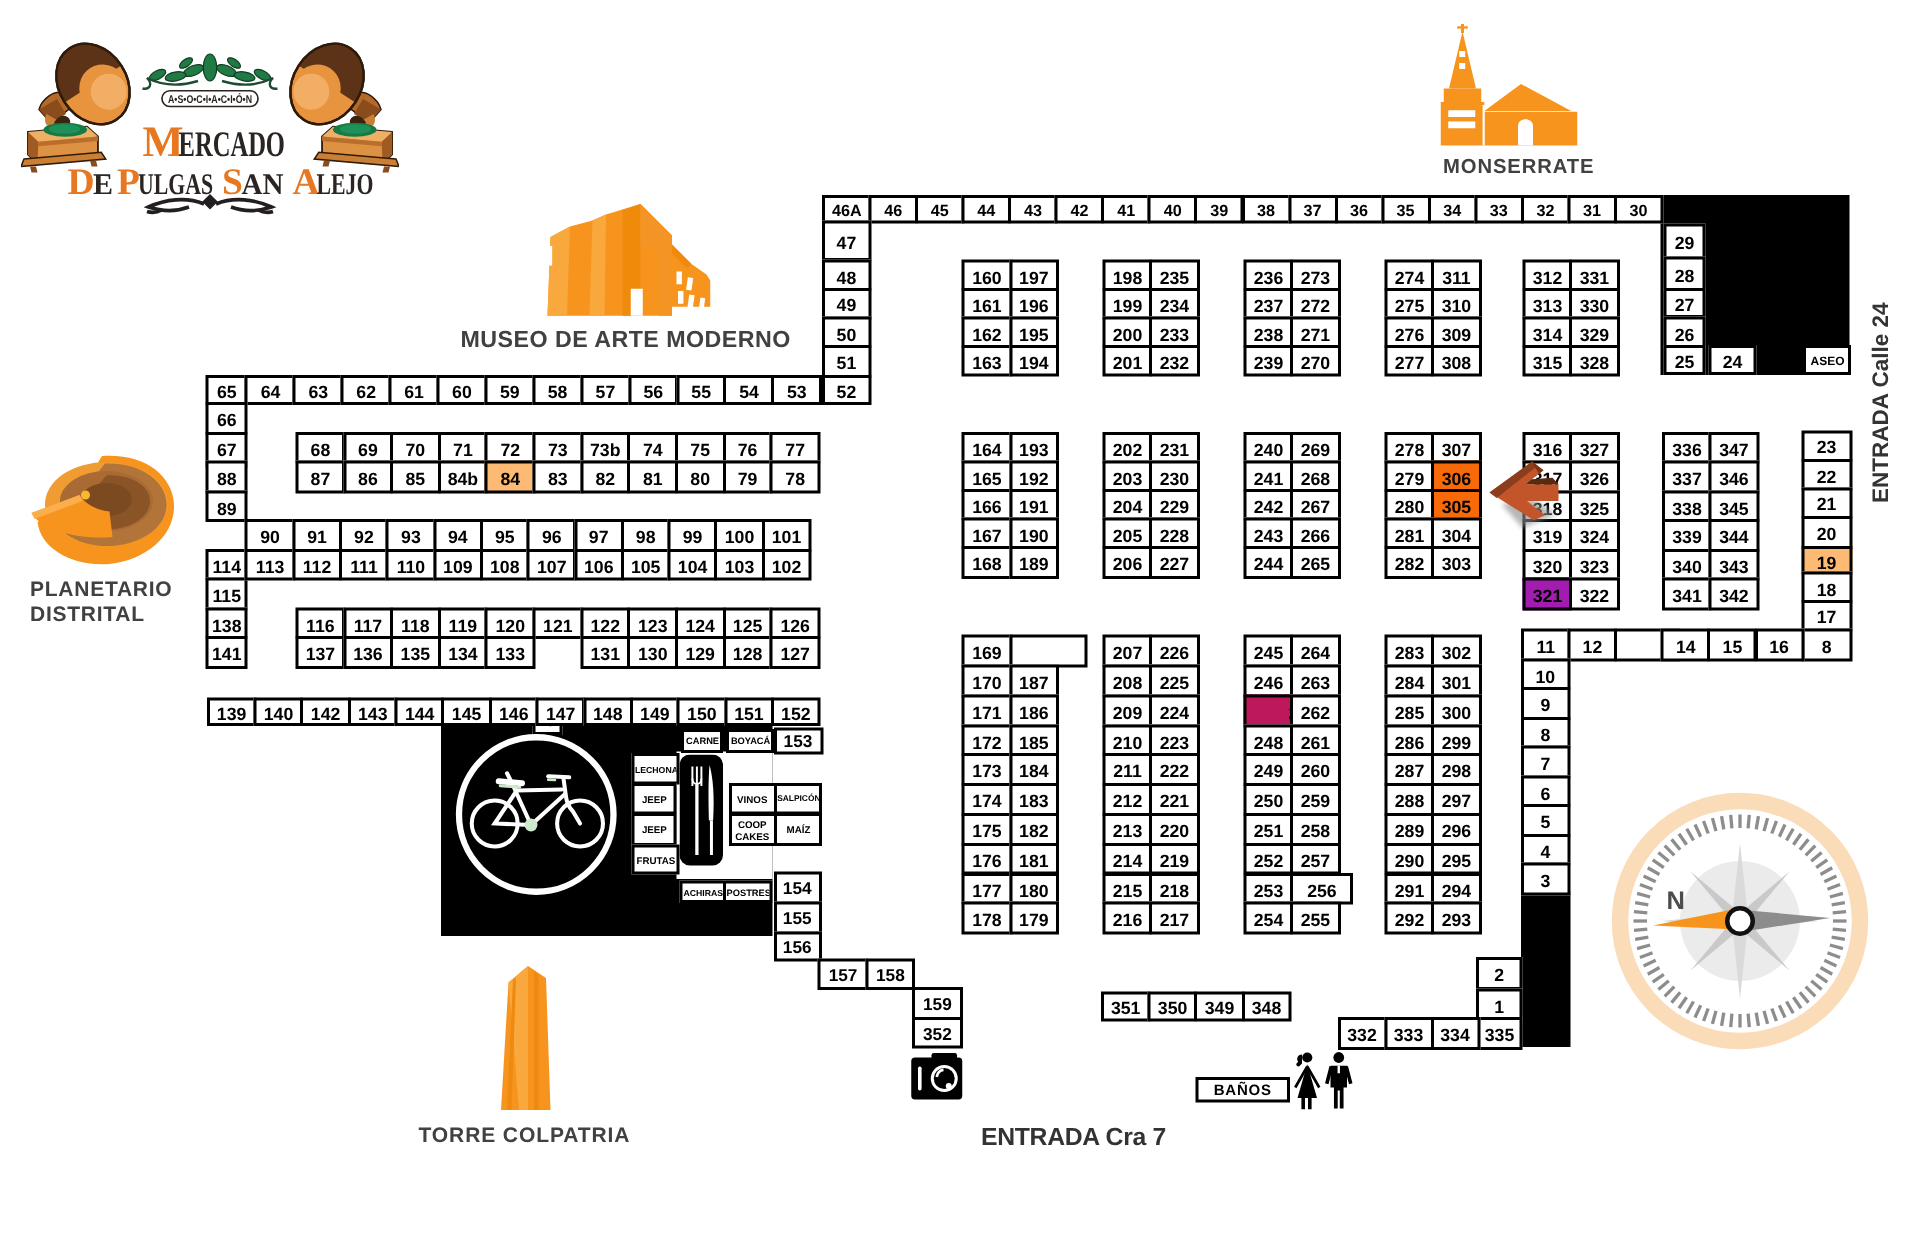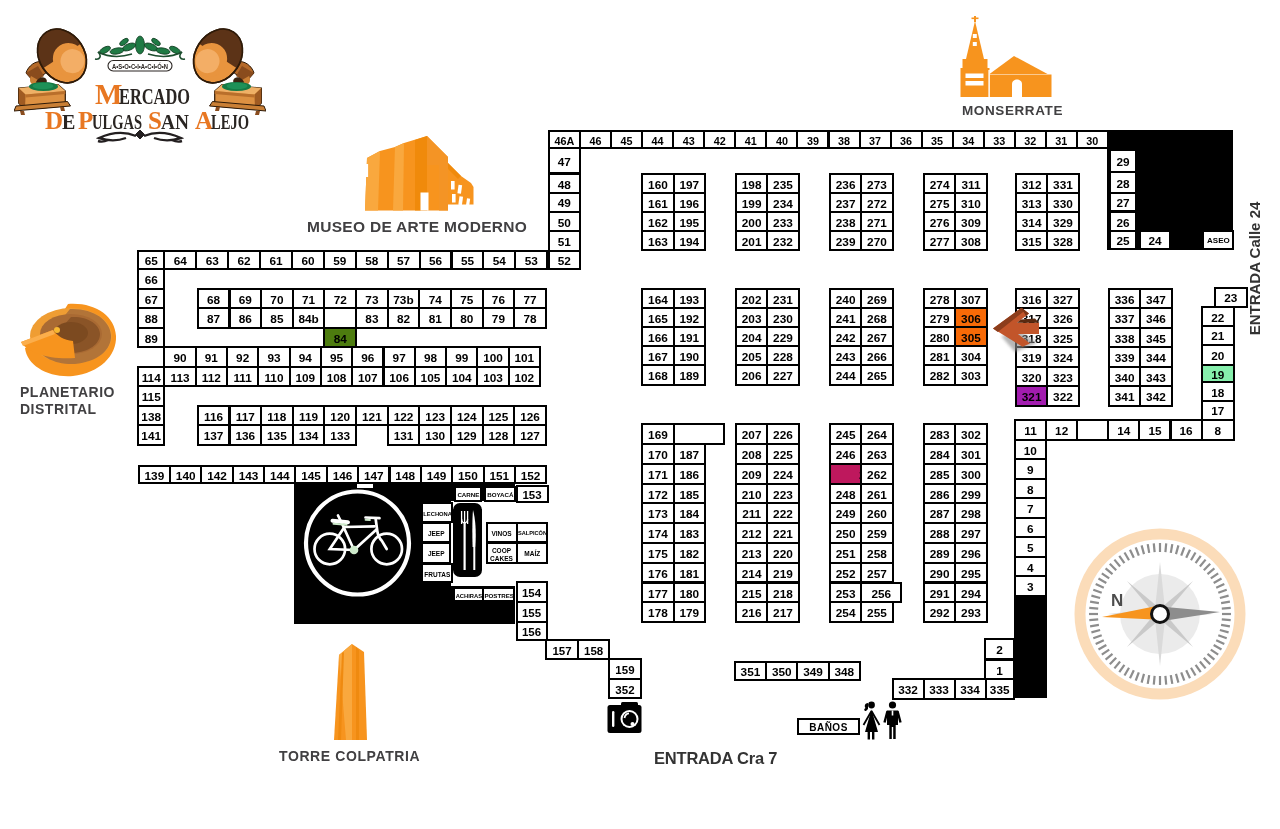--- a/index.html
+++ b/index.html
@@ -227,21 +227,21 @@
 <div class="c" style="left:513.3px;top:287.5px;width:33.6px;height:21.5px;font-size:11.8px;line-height:20.5px;background:#fff;color:#000;">77</div>
 
 <div class="c" style="left:196.8px;top:307.0px;width:33.6px;height:21.5px;font-size:11.8px;line-height:20.5px;background:#fff;color:#000;">87</div>
 
 <div class="c" style="left:228.5px;top:307.0px;width:33.6px;height:21.5px;font-size:11.8px;line-height:20.5px;background:#fff;color:#000;">86</div>
 
 <div class="c" style="left:260.1px;top:307.0px;width:33.6px;height:21.5px;font-size:11.8px;line-height:20.5px;background:#fff;color:#000;">85</div>
 
 <div class="c" style="left:291.8px;top:307.0px;width:33.6px;height:21.5px;font-size:11.8px;line-height:20.5px;background:#fff;color:#000;">84b</div>
 
-<div class="c" style="left:323.4px;top:307.0px;width:33.6px;height:21.5px;font-size:11.8px;line-height:20.5px;background:#4d7c0f;color:#000;margin-top:20px;">84</div>
+<div class="c" style="left:323.4px;top:307.0px;width:33.6px;height:21.5px;font-size:11.8px;line-height:20.5px;background:#fdba74;color:#000;">84</div>
 
 <div class="c" style="left:355.1px;top:307.0px;width:33.6px;height:21.5px;font-size:11.8px;line-height:20.5px;background:#fff;color:#000;">83</div>
 
 <div class="c" style="left:386.7px;top:307.0px;width:33.6px;height:21.5px;font-size:11.8px;line-height:20.5px;background:#fff;color:#000;">82</div>
 
 <div class="c" style="left:418.4px;top:307.0px;width:33.6px;height:21.5px;font-size:11.8px;line-height:20.5px;background:#fff;color:#000;">81</div>
 
 <div class="c" style="left:450.0px;top:307.0px;width:33.6px;height:21.5px;font-size:11.8px;line-height:20.5px;background:#fff;color:#000;">80</div>
 
 <div class="c" style="left:481.6px;top:307.0px;width:33.6px;height:21.5px;font-size:11.8px;line-height:20.5px;background:#fff;color:#000;">79</div>
@@ -487,29 +487,29 @@
 <div class="c" style="left:1139.3px;top:346.2px;width:33.3px;height:21.5px;font-size:11.8px;line-height:20.5px;background:#fff;color:#000;">344</div>
 
 <div class="c" style="left:1108.0px;top:365.7px;width:33.3px;height:21.5px;font-size:11.8px;line-height:20.5px;background:#fff;color:#000;">340</div>
 
 <div class="c" style="left:1139.3px;top:365.7px;width:33.3px;height:21.5px;font-size:11.8px;line-height:20.5px;background:#fff;color:#000;">343</div>
 
 <div class="c" style="left:1108.0px;top:385.2px;width:33.3px;height:21.5px;font-size:11.8px;line-height:20.5px;background:#fff;color:#000;">341</div>
 
 <div class="c" style="left:1139.3px;top:385.2px;width:33.3px;height:21.5px;font-size:11.8px;line-height:20.5px;background:#fff;color:#000;">342</div>
 
-<div class="c" style="left:1201.0px;top:287.2px;width:33.5px;height:20.9px;font-size:11.8px;line-height:19.9px;background:#fff;color:#000;margin-left:13px;">23</div>
+<div class="c" style="left:1201.0px;top:287.2px;width:33.5px;height:20.9px;font-size:11.8px;line-height:19.9px;background:#fff;color:#000;">23</div>
 
 <div class="c" style="left:1201.0px;top:306.1px;width:33.5px;height:21.1px;font-size:11.8px;line-height:20.1px;background:#fff;color:#000;">22</div>
 
 <div class="c" style="left:1201.0px;top:325.2px;width:33.5px;height:20.9px;font-size:11.8px;line-height:19.9px;background:#fff;color:#000;">21</div>
 
 <div class="c" style="left:1201.0px;top:344.1px;width:33.5px;height:21.6px;font-size:11.8px;line-height:20.6px;background:#fff;color:#000;">20</div>
 
-<div class="c" style="left:1201.0px;top:363.7px;width:33.5px;height:19.4px;font-size:11.8px;line-height:18.4px;background:#86efac;color:#000;">19</div>
+<div class="c" style="left:1201.0px;top:363.7px;width:33.5px;height:19.4px;font-size:11.8px;line-height:18.4px;background:#fdba74;color:#000;">19</div>
 
 <div class="c" style="left:1201.0px;top:381.1px;width:33.5px;height:21.1px;font-size:11.8px;line-height:20.1px;background:#fff;color:#000;">18</div>
 
 <div class="c" style="left:1201.0px;top:400.2px;width:33.5px;height:20.9px;font-size:11.8px;line-height:19.9px;background:#fff;color:#000;">17</div>
 
 <div class="c" style="left:1201.0px;top:419.1px;width:33.5px;height:21.6px;font-size:11.8px;line-height:20.6px;background:#fff;color:#000;">8</div>
 
 <div class="c" style="left:641.3px;top:423.3px;width:33.3px;height:21.8px;font-size:11.8px;line-height:20.8px;background:#fff;color:#000;">169</div>
 
 <div class="c" style="left:672.6px;top:423.3px;width:33.3px;height:21.8px;font-size:11.8px;line-height:20.8px;background:#fff;color:#000;padding-left:48px;">188</div>

